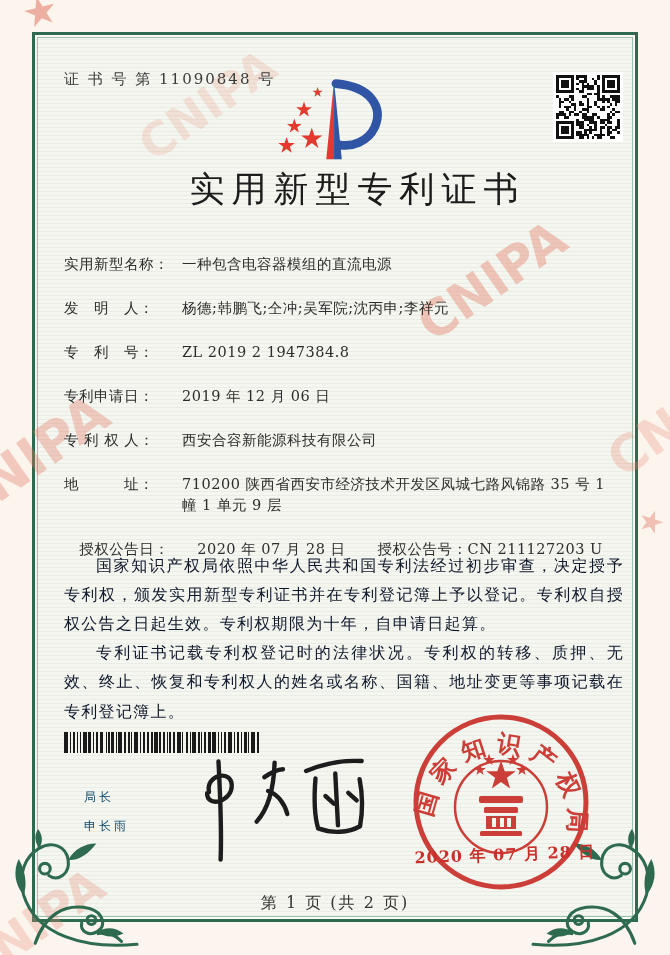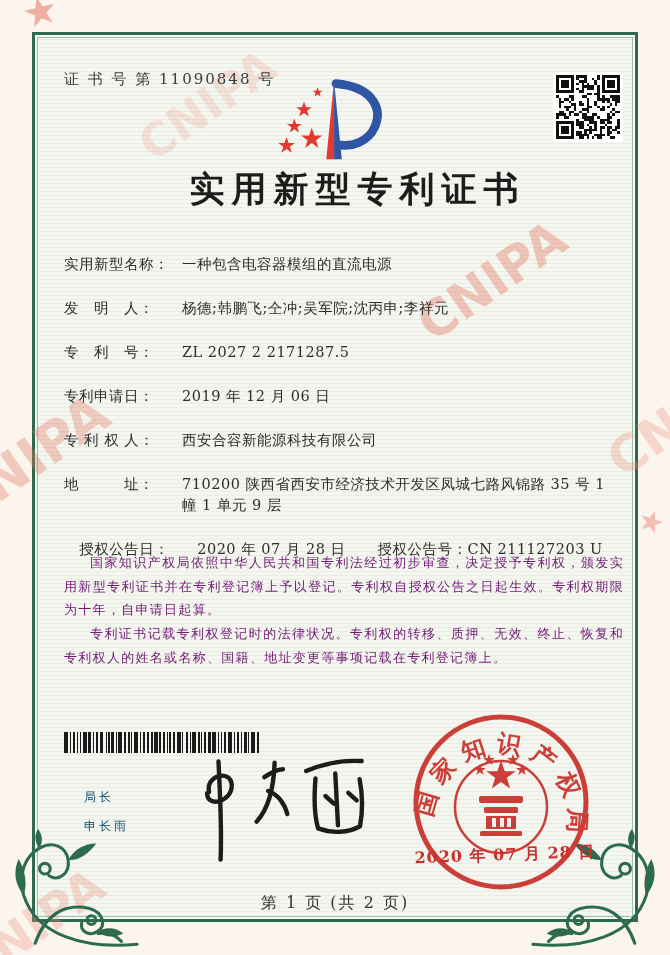--- a/index.html
+++ b/index.html
@@ -34,32 +34,32 @@
   .wm-star2{left:638px;top:504px;font-size:30px;transform:rotate(18deg);color:rgba(222,92,70,0.35);}
   
   .corner{position:absolute;width:138px;height:126px;}
   .corner-bl{left:4px;bottom:2px;}
   .corner-br{right:4px;bottom:2px;transform:scaleX(-1);}
   
   .cert-no{position:absolute;left:64px;top:70px;font-size:15px;letter-spacing:2px;color:#3a3a3a;}
   .qr{position:absolute;left:553px;top:72px;width:70px;height:70px;background:#fff;padding:3px;box-sizing:border-box;}
   .logo{position:absolute;left:268px;top:74px;width:134px;height:92px;}
   .title{position:absolute;left:0;right:0;top:166px;text-align:center;
-         font-size:35px;font-weight:bold;letter-spacing:7px;color:#1c1c1c;padding-left:45px;}
+         font-size:35px;font-weight:normal;letter-spacing:7px;color:#1c1c1c;padding-left:45px;}
   
   .fields{position:absolute;left:64px;top:254px;right:52px;font-size:14.5px;letter-spacing:.5px;color:#2d2d2d;}
   .frow{display:flex;margin-bottom:23px;line-height:21px;}
   .flabel{flex:none;width:118px;}
   .fvalue{flex:1;}
   .frow-grant{display:flex;line-height:21px;justify-content:center;}
   .gpair{display:flex;}
   .gpair2{margin-left:32px;}
   
-  .paras{position:absolute;left:64px;top:551px;right:46px;font-size:13px;
-         line-height:1.82;letter-spacing:1.3px;text-align:justify;color:#701a75;}
+  .paras{position:absolute;left:64px;top:551px;right:46px;font-size:16px;
+         line-height:1.82;letter-spacing:1.3px;text-align:justify;color:#0f172a;}
   .paras p{margin:0;text-indent:2em;}
   
   .barcode{position:absolute;left:64px;top:732px;width:205px;height:21px;}
   
   .officer{position:absolute;left:84px;top:783px;font-size:12px;line-height:29px;letter-spacing:3px;color:#0c4a6e;}
   .signature{position:absolute;left:180px;top:752px;width:215px;height:112px;transform:rotate(-3deg);}
   
   .seal{position:absolute;left:410px;top:710px;width:182px;height:186px;opacity:.92;}
   .seal-date{position:absolute;left:414px;top:845px;width:182px;text-align:center;
              color:#c9302a;font-weight:bold;font-size:16px;letter-spacing:1px;transform:rotate(-2deg);}
@@ -350,21 +350,21 @@
     <div class="frow">
       <span class="flabel">实用新型名称：</span>
       <span class="fvalue">一种包含电容器模组的直流电源</span>
     </div>
     <div class="frow">
       <span class="flabel">发　明　人：</span>
       <span class="fvalue">杨德;韩鹏飞;仝冲;吴军院;沈丙申;李祥元</span>
     </div>
     <div class="frow">
       <span class="flabel">专　利　号：</span>
-      <span class="fvalue">ZL 2027 2 2171287.5</span>
+      <span class="fvalue">ZL 2019 2 1947384.8</span>
     </div>
     <div class="frow">
       <span class="flabel">专利申请日：</span>
       <span class="fvalue">2019 年 12 月 06 日</span>
     </div>
     <div class="frow">
       <span class="flabel">专 利 权 人：</span>
       <span class="fvalue">西安合容新能源科技有限公司</span>
     </div>
     <div class="frow">

